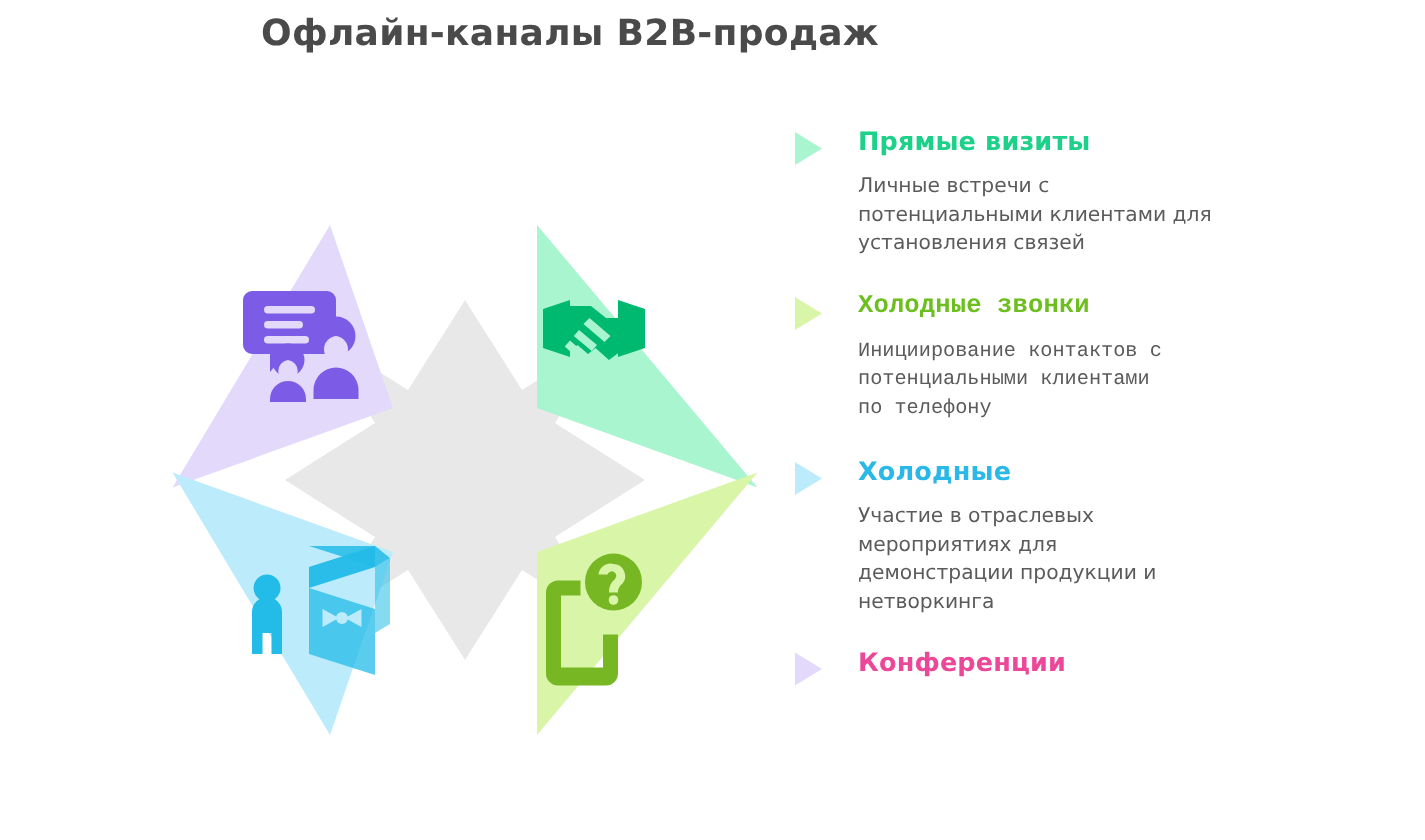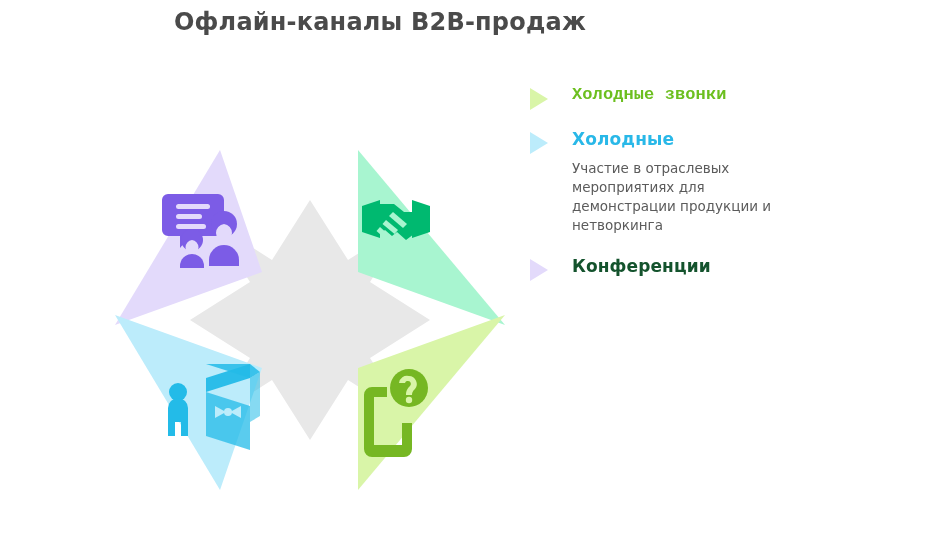--- a/index.html
+++ b/index.html
@@ -147,33 +147,43 @@
       <circle cx="299" cy="268" r="19"></circle>
       <path d="M299,256 a8,8 0 0 1 6,13 c-2,2 -3,3 -3,6 h-6 c0,-5 2,-7 4,-9 a3,3 0 1 0 -5,-3 h-6 a8,8 0 0 1 10,-7 z" fill="#d9f5a8"></path>
       <circle cx="299" cy="280" r="3.2" fill="#d9f5a8"></circle>
     </g>
 
   </svg>
 </div>
 
 <div id="channel-list">
 
+  <div class="channel-item" id="channel-item-0">
+    <span class="channel-arrow" id="arrow-0" style="border-left-color: rgb(168, 245, 208);"></span>
+    <div class="channel-heading" id="heading-0" style="color: rgb(30, 209, 138);">Прямые визиты</div>
+    <div class="channel-desc">Личные встречи с
+потенциальными клиентами для
+установления связей</div>
+  </div>
 
   <div class="channel-item" id="channel-item-1">
     <span class="channel-arrow" id="arrow-1" style="border-left-color: rgb(217, 245, 168);"></span>
     <div class="channel-heading" id="heading-1" style="color: rgb(108, 191, 31);">Холодные звонки</div>
+    <div class="channel-desc">Инициирование контактов с
+потенциальными клиентами
+по телефону</div>
   </div>
 
   <div class="channel-item" id="channel-item-2">
     <span class="channel-arrow" id="arrow-2" style="border-left-color: rgb(188, 236, 251);"></span>
     <div class="channel-heading" id="heading-2" style="color: rgb(41, 184, 232);">Холодные</div>
     <div class="channel-desc">Участие в отраслевых
 мероприятиях для
 демонстрации продукции и
 нетворкинга</div>
   </div>
 
   <div class="channel-item" id="channel-item-3">
     <span class="channel-arrow" id="arrow-3" style="border-left-color: rgb(227, 218, 251);"></span>
-    <div class="channel-heading" id="heading-3" style="color: #14532d;">Конференции</div>
+    <div class="channel-heading" id="heading-3" style="color: #ec4899;">Конференции</div>
   </div>
 
 </div>
 
 </body></html>

